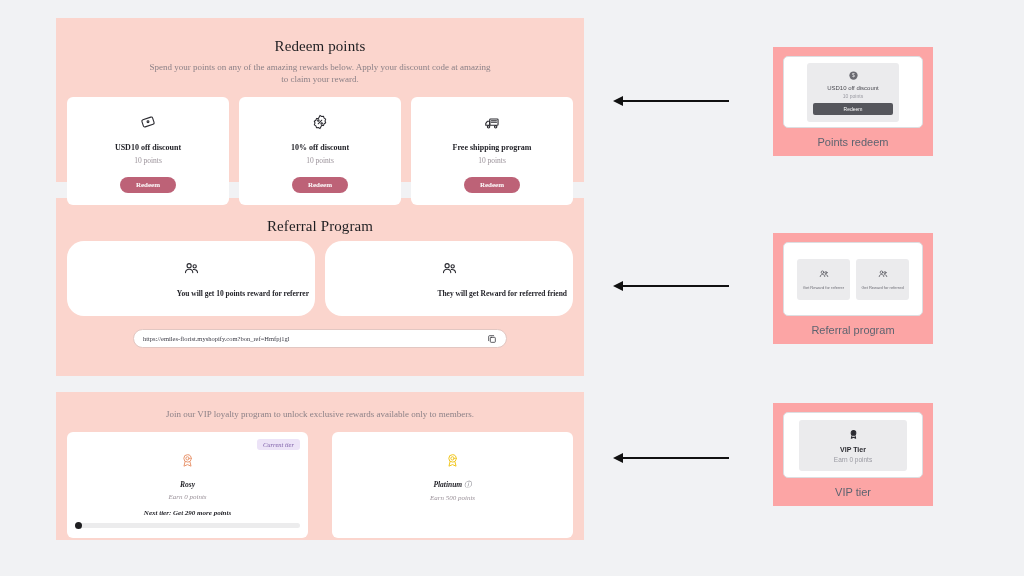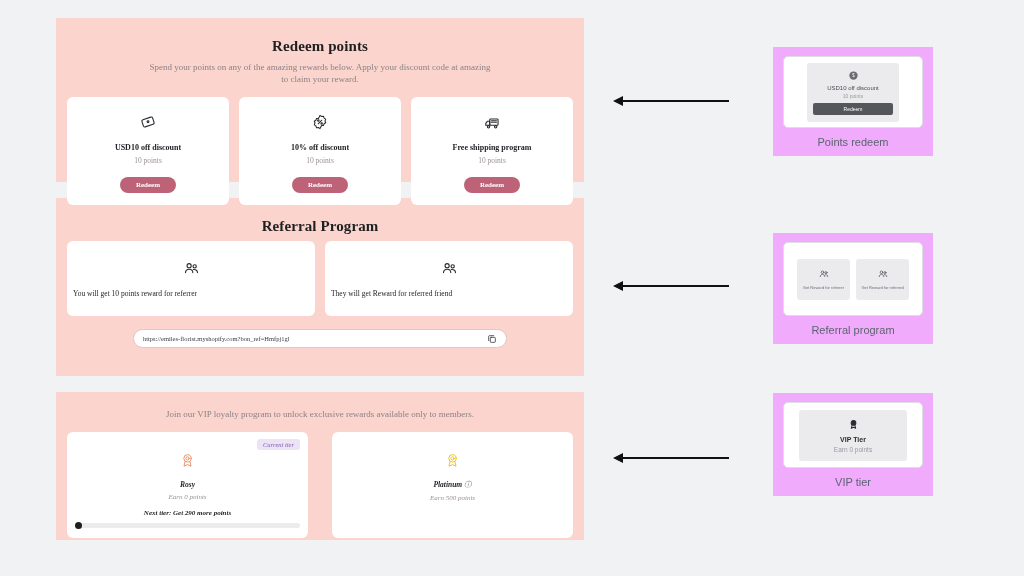--- a/index.html
+++ b/index.html
@@ -26,21 +26,21 @@
   .panel {
     background: #fbd5cd;
     box-sizing: border-box;
     padding: 16px 10px 14px 10px;
     margin-bottom: 16px;
   }
 
   .panel-title {
     text-align: center;
     font-size: 15px;
-    font-weight: bold;
+    font-weight: normal;
     color: #1f1f22;
     letter-spacing: .1px;
     margin: 4px 0 6px 0;
   }
   .panel-sub {
     text-align: center;
     font-size: 9px;
     line-height: 12px;
     color: #8c8187;
     max-width: 350px;
@@ -94,24 +94,25 @@
 
   
   .referral-row {
     display: flex;
     gap: 10px;
     padding: 0 1px;
   }
   .referral-card {
     flex: 1;
     background: #ffffff;
-    border-radius: 6px;
+    border-radius: 17px;
     padding: 16px 6px 18px 6px;
-    text-align: left;
-    box-sizing: border-box;
+    text-align: right;
+    box-sizing: border-box;
+    font-weight: bold;
   }
   .referral-icon {
     height: 22px;
     display: flex;
     align-items: center;
     justify-content: center;
     margin-bottom: 10px;
   }
   .referral-text {
     font-size: 7.5px;
@@ -240,21 +241,21 @@
   .arrow-head {
     width: 0; height: 0;
     border-top: 5px solid transparent;
     border-bottom: 5px solid transparent;
     border-right: 10px solid #111;
   }
 
   
   .thumb {
     position: absolute;
-    background: #f0abfc;
+    background: #fca5a5;
     box-sizing: border-box;
     padding: 9px 10px 8px 10px;
     text-align: center;
   }
   .thumb-frame {
     background: #ffffff;
     border: 1px solid #dcdee1;
     border-radius: 5px;
     box-sizing: border-box;
     display: flex;
@@ -519,21 +520,21 @@
             <path d="M14.3 13.3c2.2-.5 5.3.8 5.3 3.9"></path>
           </svg>
         </div>
         <div class="mini-pair-text">Get Reward for referred</div>
       </div>
     </div>
   </div>
   <div class="thumb-caption">Referral program</div>
 </div>
 
-<div class="thumb" style="left:773px; top:393px; width:160px;">
+<div class="thumb" style="left:773px; top:403px; width:160px;">
   <div class="thumb-frame" style="height:66px;">
     <div class="mini-card" style="width:108px;padding:8px 6px;">
       <div style="display:flex;justify-content:center;">
         <svg width="13" height="13" viewBox="0 0 24 24" fill="none" stroke="#2b2b31" stroke-width="1.9" stroke-linecap="round" stroke-linejoin="round">
           <circle cx="12" cy="9" r="4.3" fill="#2b2b31"></circle>
           <path d="M9.2 14.2L8 19l4-1.8 4 1.8-1.2-4.8"></path>
         </svg>
       </div>
       <div class="mini-vip-title">VIP Tier</div>
       <div class="mini-vip-sub">Earn 0 points</div>

